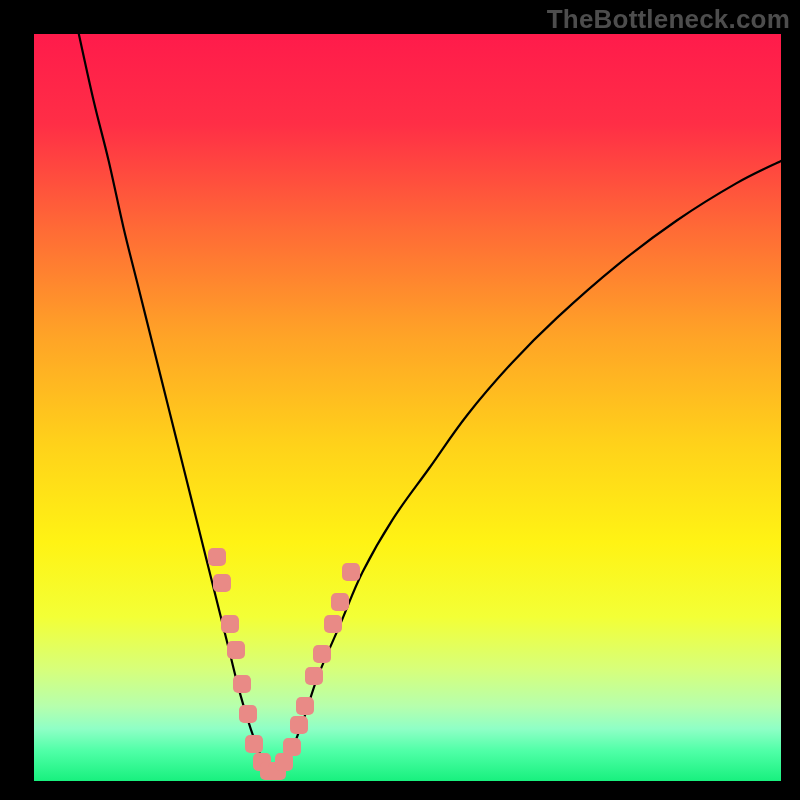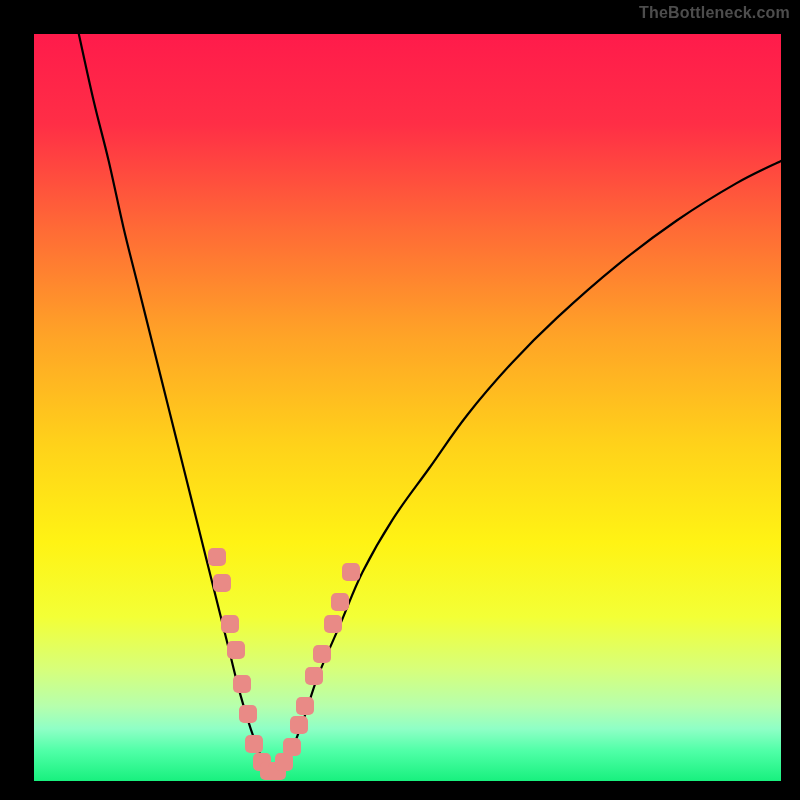--- a/index.html
+++ b/index.html
@@ -27,21 +27,21 @@
   }
   #curve {
     position: absolute;
     left: 0; top: 0;
   }
   #watermark {
     position: absolute;
     top: 4px;
     right: 10px;
     color: #4d4d4d;
-    font-size: 16px;
+    font-size: 26px;
     font-weight: 600;
     letter-spacing: 0.2px;
     user-select: none;
   }
   .marker {
     position: absolute;
     border-radius: 28%;
     transform: translate(-50%, -50%);
   }
 </style>

